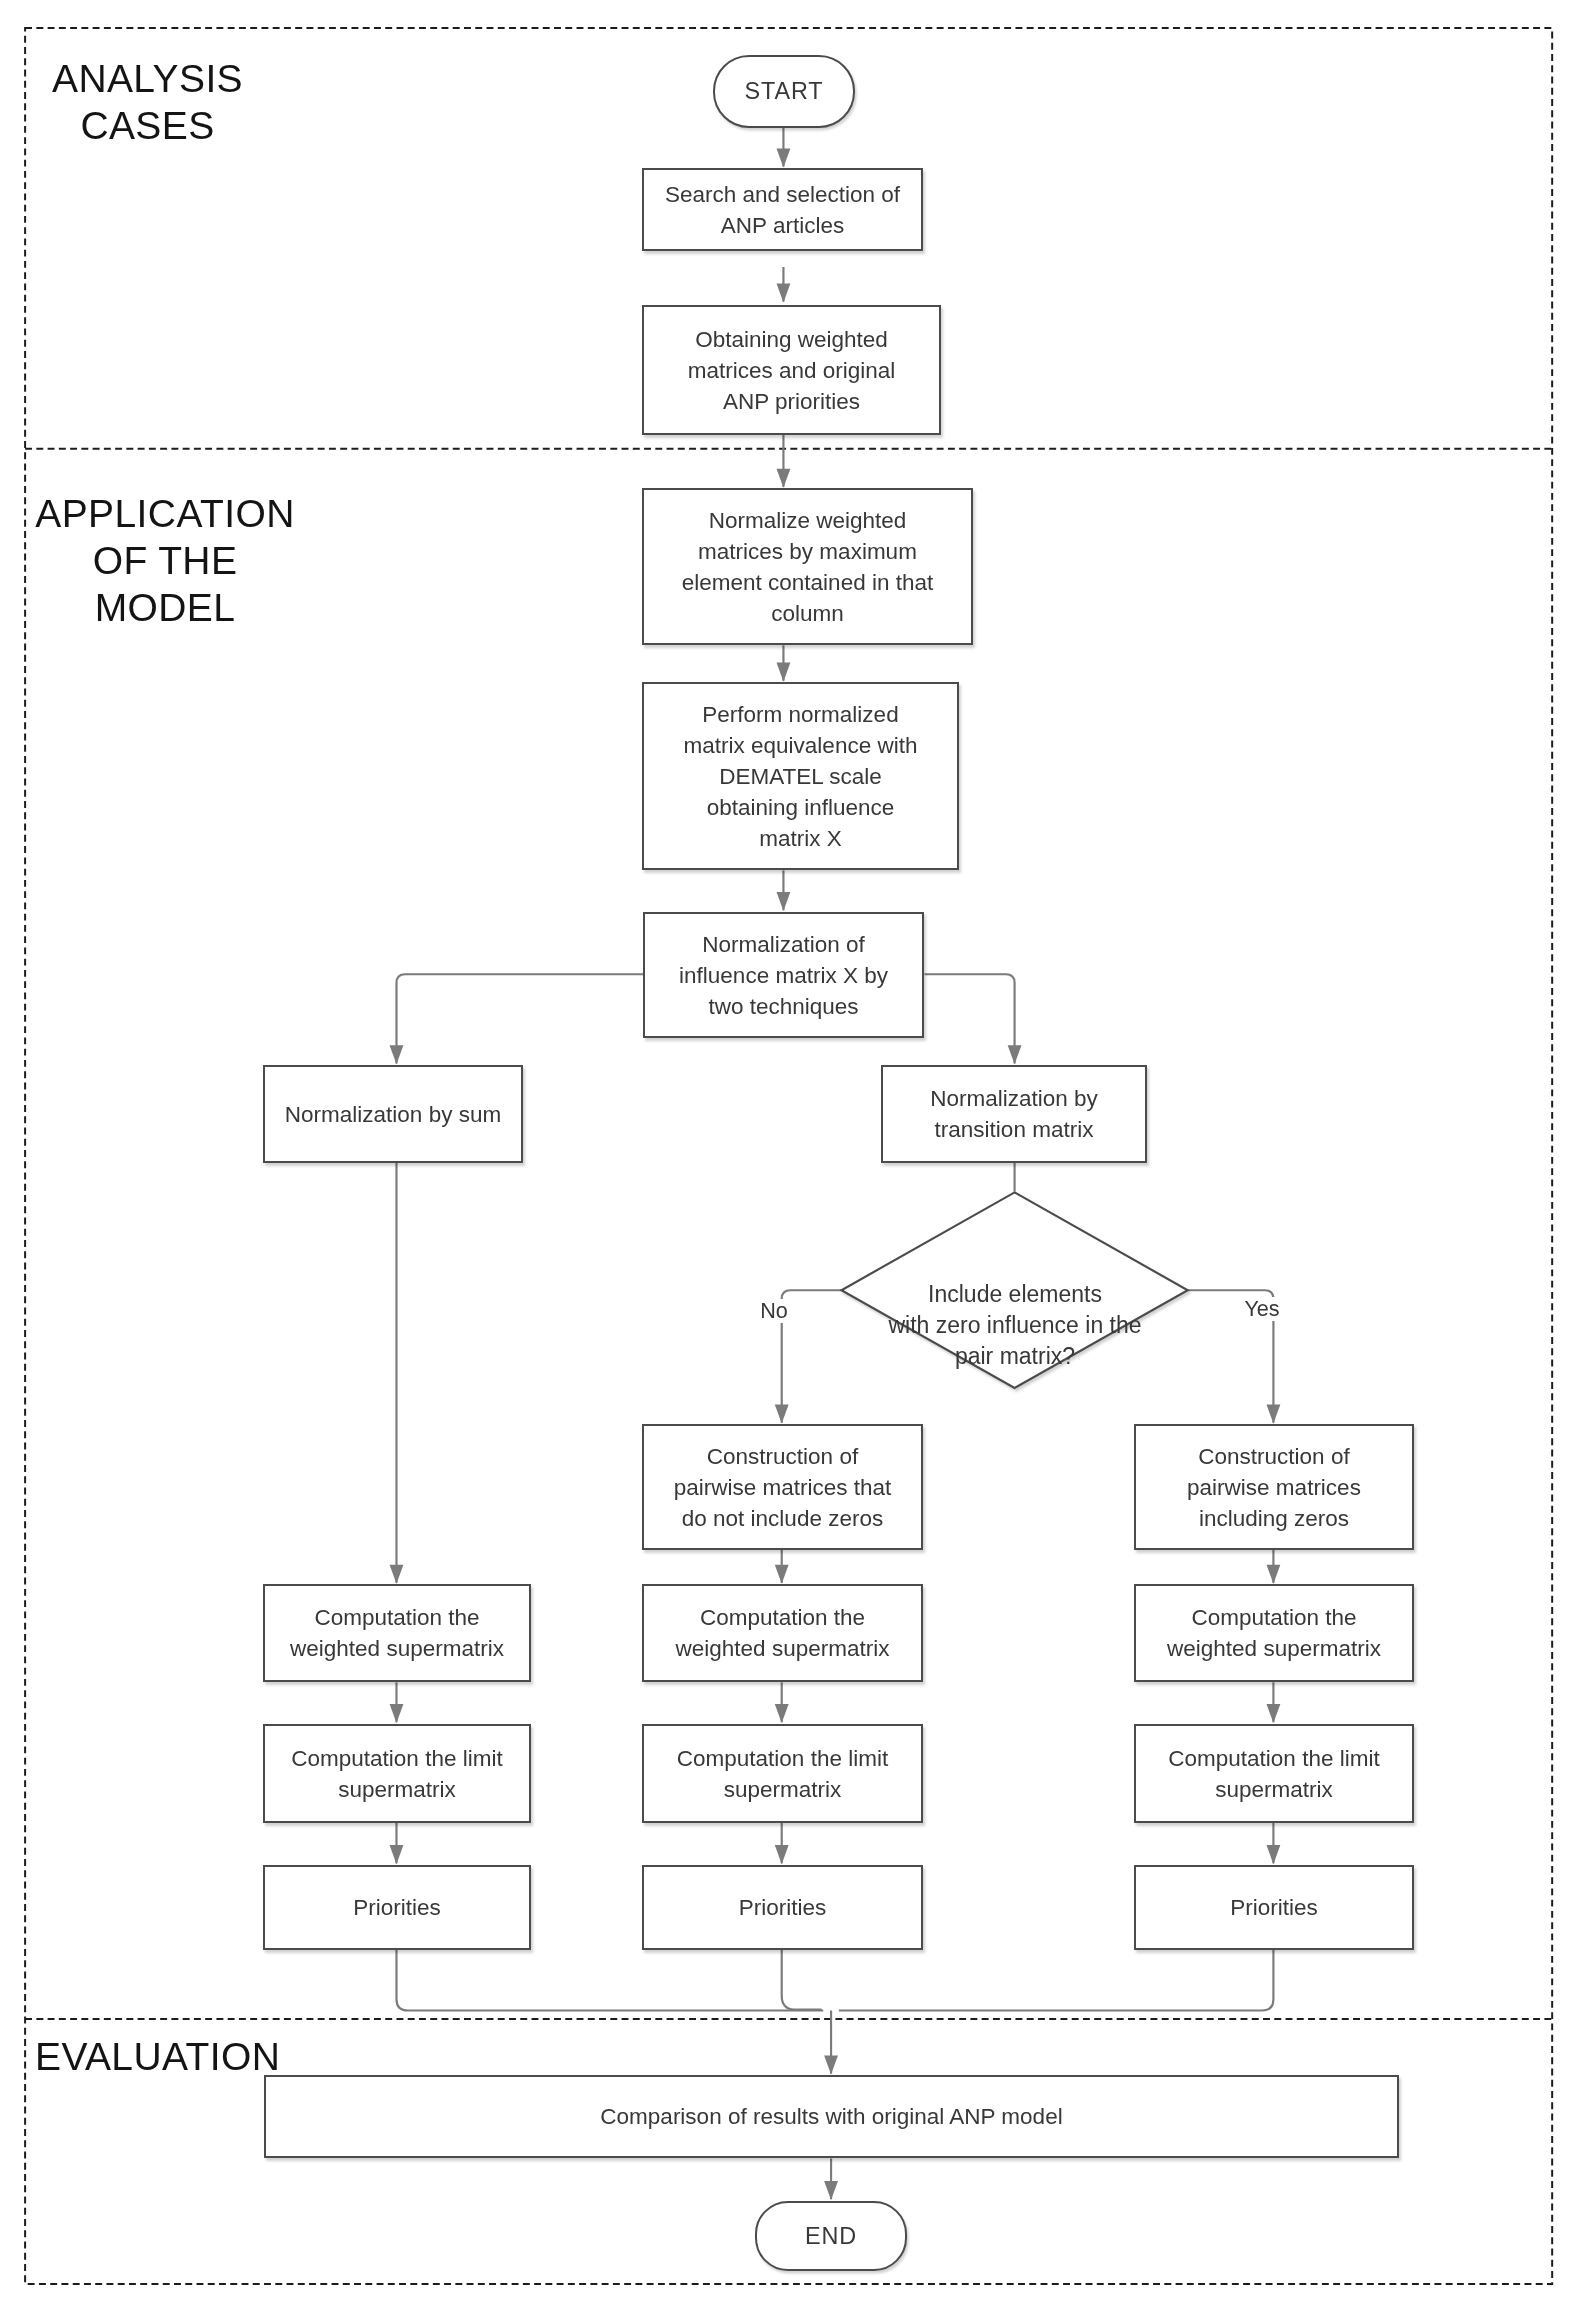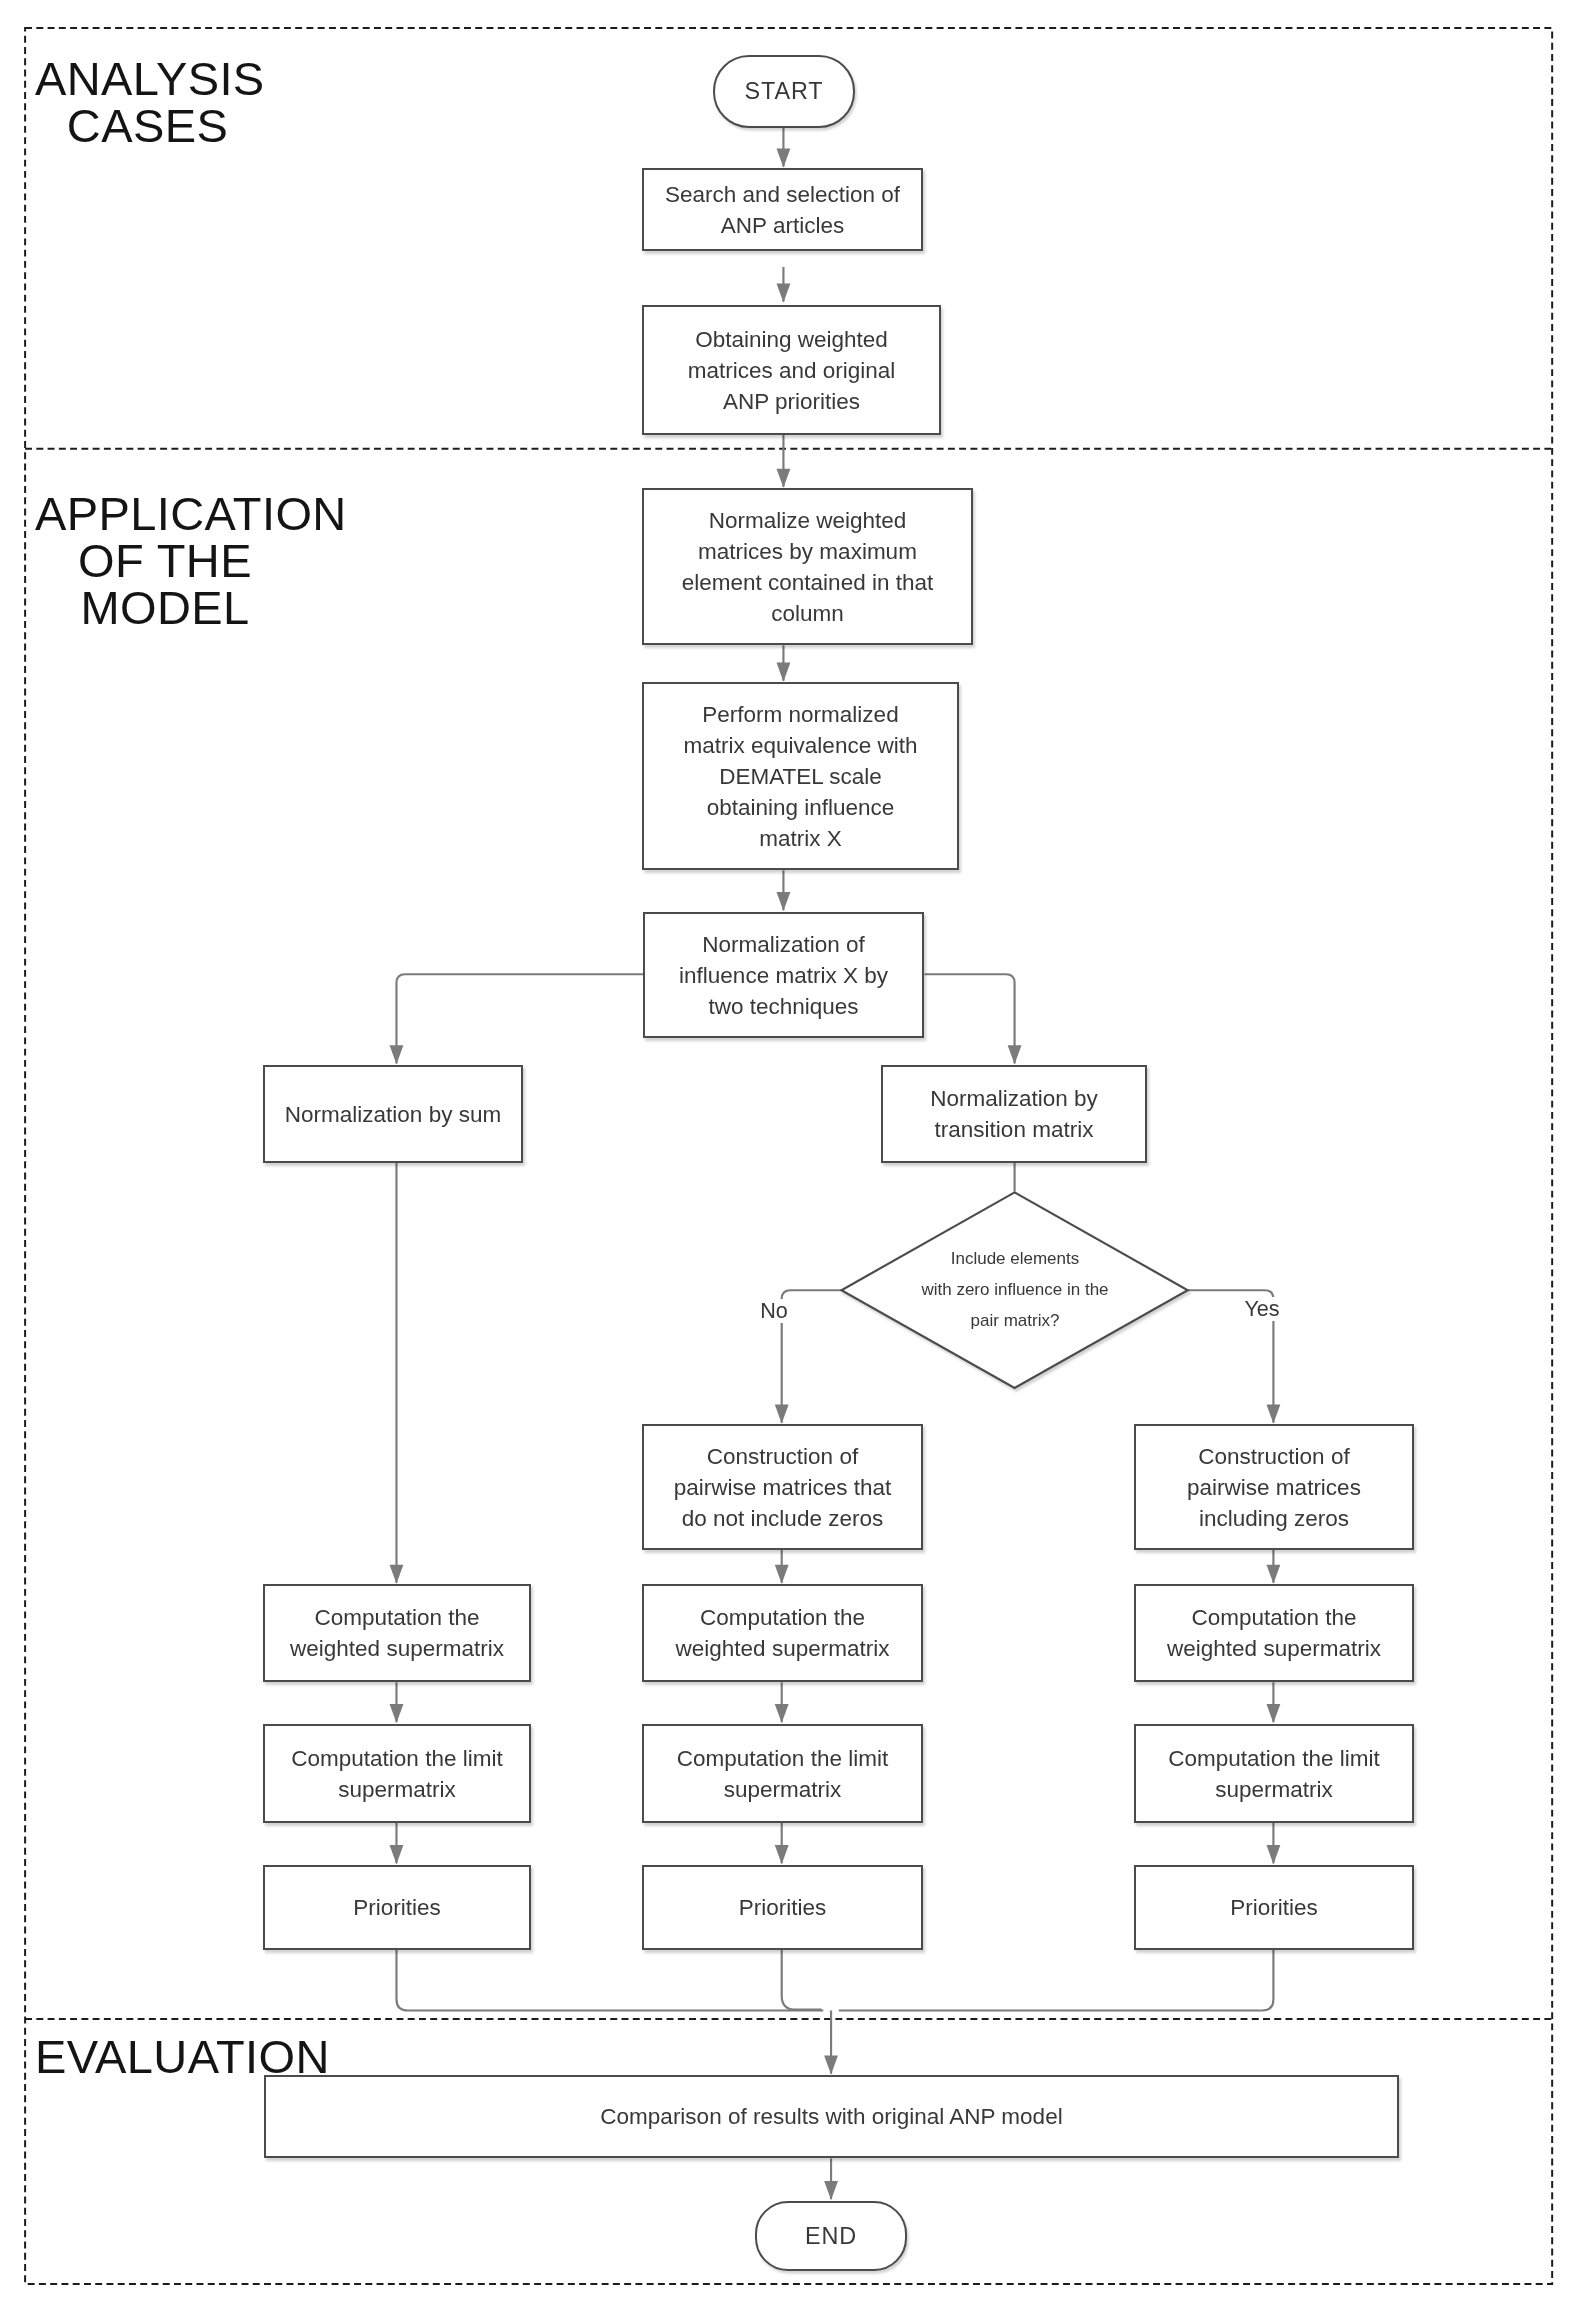--- a/index.html
+++ b/index.html
@@ -25,31 +25,32 @@
     box-shadow:1.7px 2.6px 2.6px rgba(0,0,0,0.18);
   }
   .terminator{
     border-radius:36px;
     font-size:23.4px;
     letter-spacing:0.9px;
   }
   .section-label{
     position:absolute;
     color:#141414;
-    font-size:47px;line-height:47px;
+    font-size:39px;line-height:47px;
     text-align:center;
     white-space:pre-line;
     letter-spacing:0.4px;
   }
   .decision-label{
     position:absolute;
     color:#383838;
-    font-size:17px;line-height:31px;
+    font-size:23px;line-height:31px;
     text-align:center;
     white-space:pre-line;
+    margin-top:36px;
   }
   .edge-label{
     position:absolute;
     transform:translate(-50%,-50%);
     background:#ffffff;
     color:#383838;
     font-size:21.6px;line-height:24px;
     padding:0 2.6px;
   }
 </style>

